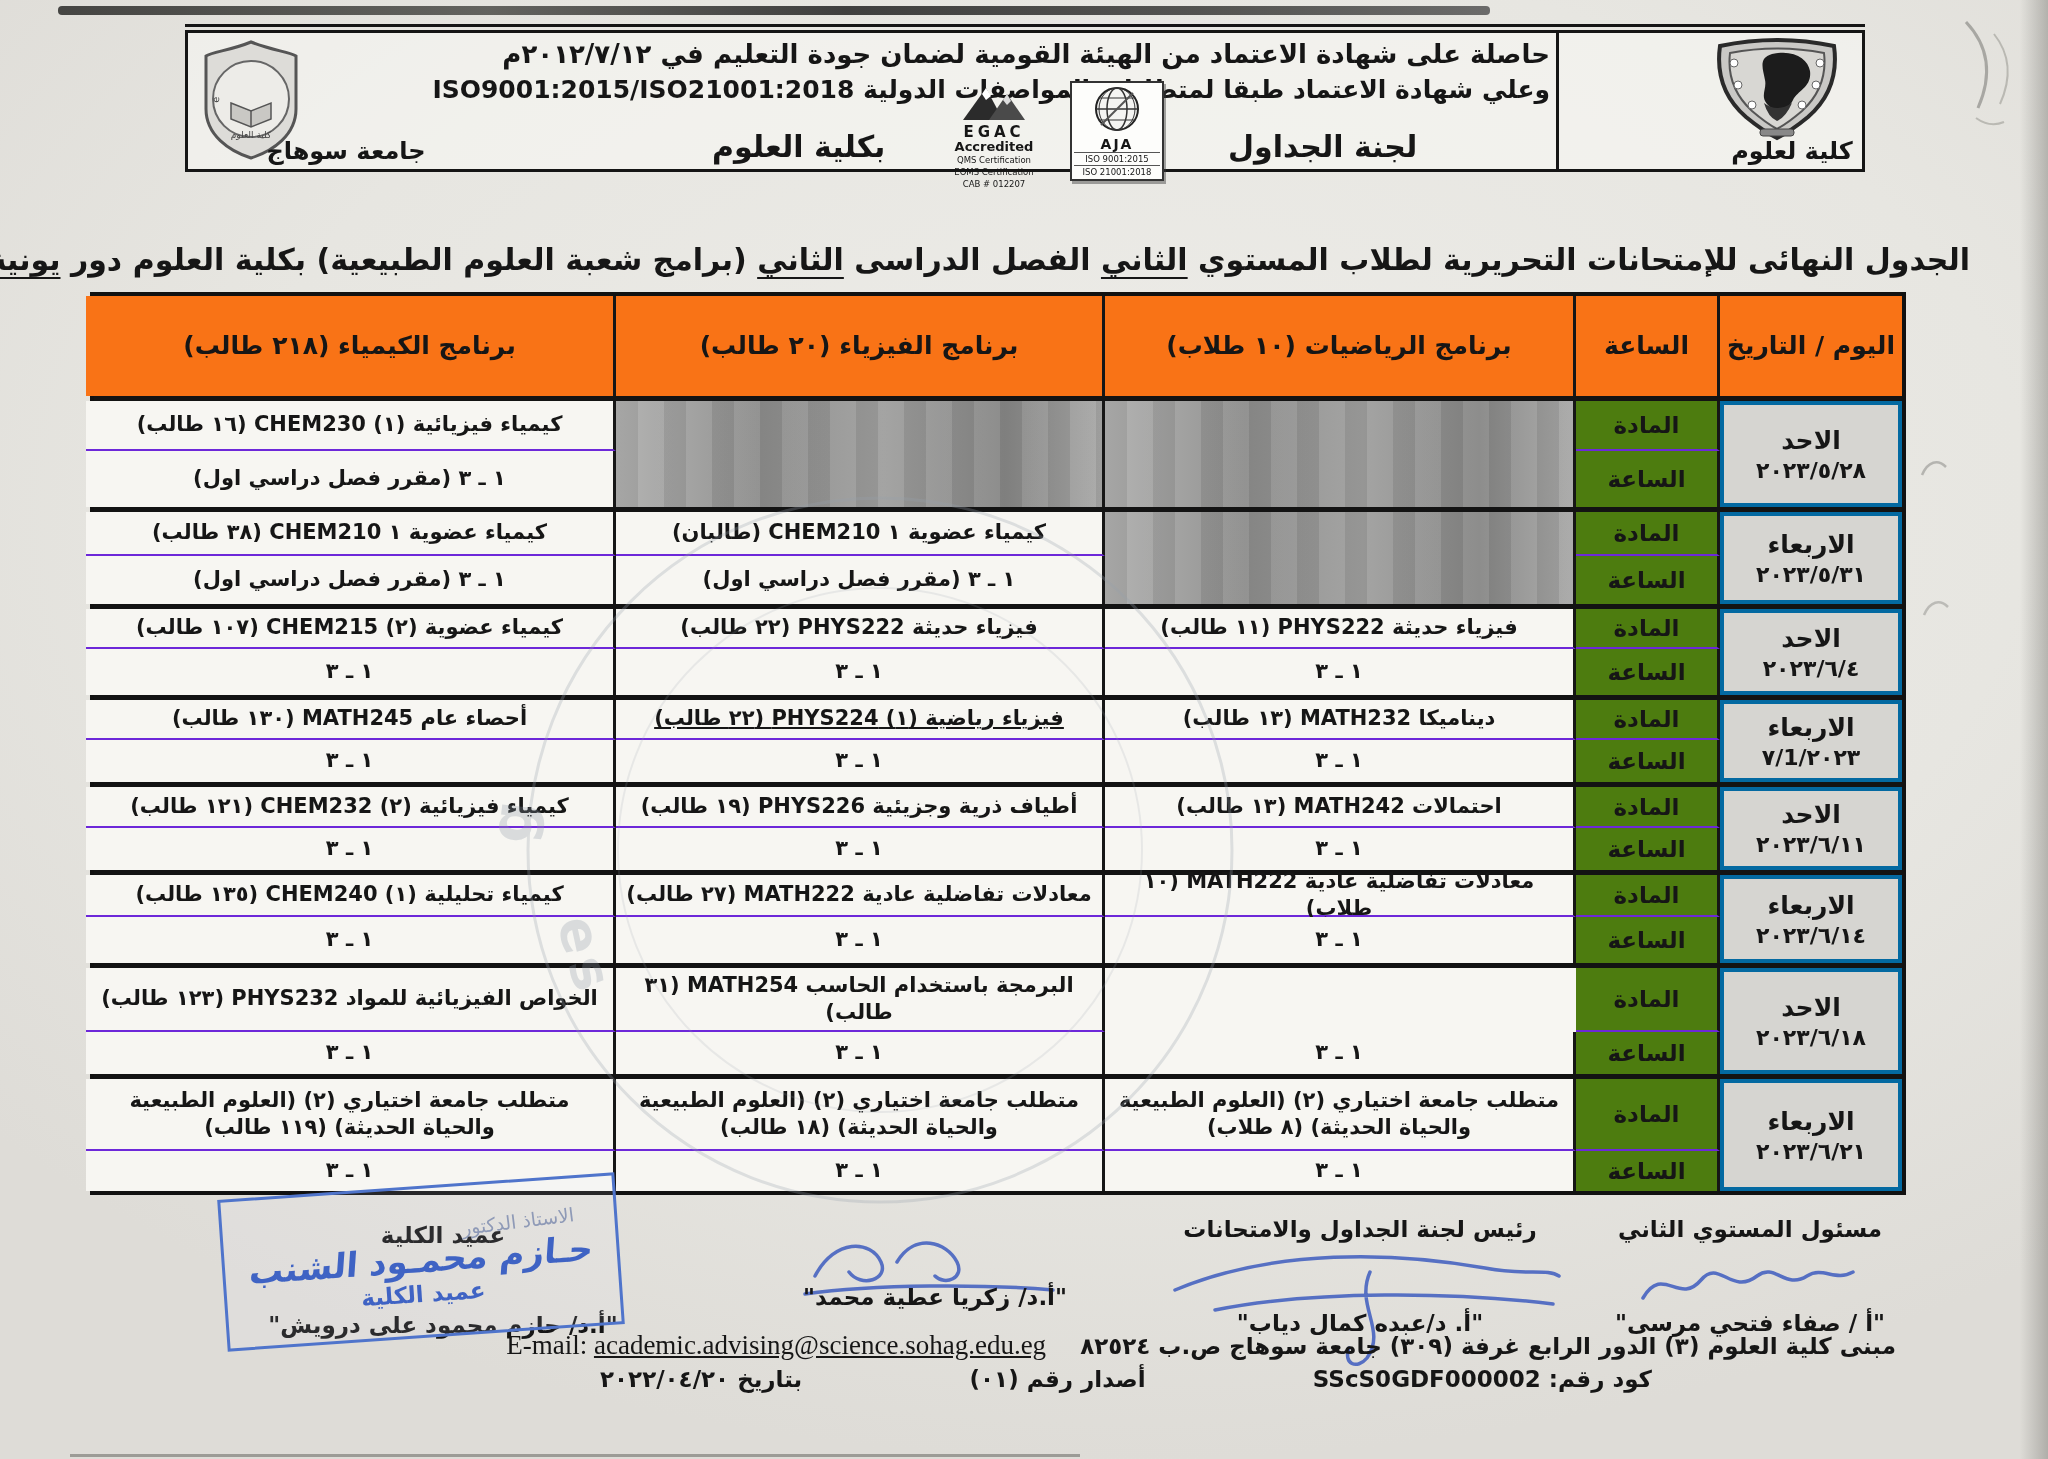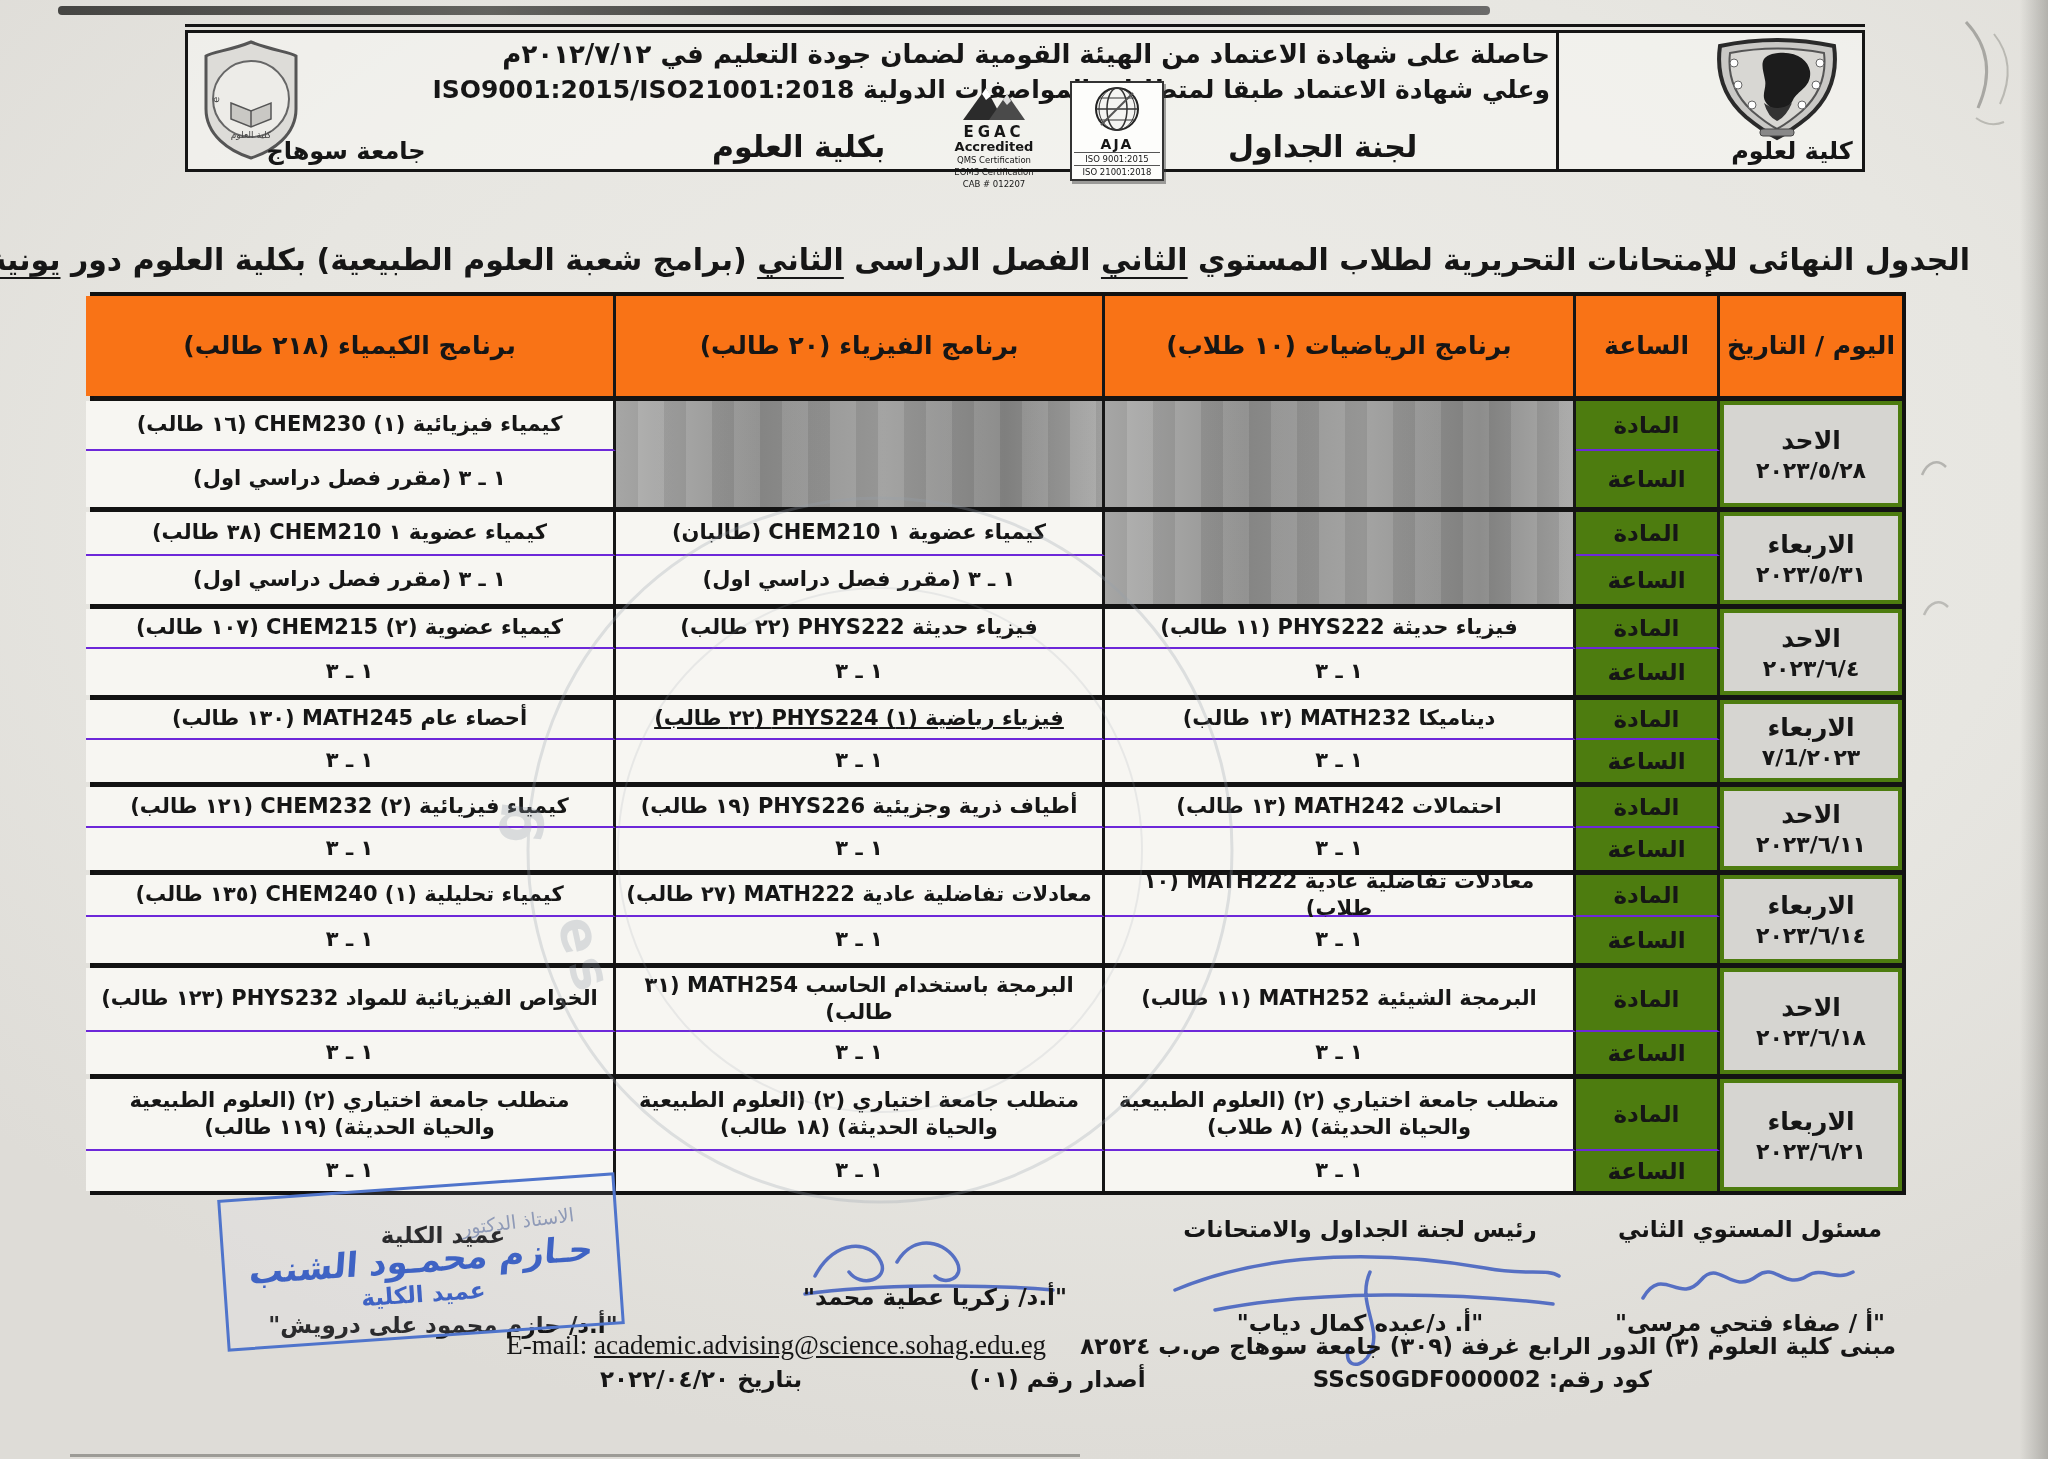--- a/index.html
+++ b/index.html
@@ -43,21 +43,21 @@
 
   
   #exam-table{position:absolute;left:90px;top:292px;width:1816px;border:4px solid #111;background:#f7f6f2}
   .thead{display:grid;height:100px}
   .hcell{display:flex;align-items:center;justify-content:center;background:#f97316;
     font-size:25px;font-weight:bold;line-height:1.2}
   .bR{border-right:3px solid #161616}
   .trow{display:grid;border-top:5px solid #131313}
   .cell{display:flex;align-items:center;justify-content:center;text-align:center;font-weight:bold;background:#f7f6f2}
   .subdiv{border-bottom:2px solid #6d28d9}
-  .datecell{background:#4d7c0f;padding:4px}
+  .datecell{background:#0369a1;padding:4px}
   .datecell .inner{background:#d6d5d1;width:100%;height:100%;display:flex;flex-direction:column;
     align-items:center;justify-content:center;gap:3px}
   .dday{font-size:25px;font-weight:bold}
   .ddate{font-size:22px;font-weight:bold}
   .lab{font-size:23px;background:#4d7c0f}
   .prog{font-size:21px;line-height:1.3;padding:2px 10px}
   .shade{background:
     repeating-linear-gradient(90deg, rgba(0,0,0,.06) 0 22px, rgba(255,255,255,.05) 22px 48px),
     linear-gradient(90deg,#b0b0af,#8d8d8c 30%,#9f9f9e 55%,#878786 80%,#a8a8a7)}
 
@@ -272,21 +272,20 @@
       </div>
       <div class="trow" style="grid-template-columns: 182px 144px 471px 489px 530px; grid-template-rows: 64px 42px;">
         <div class="cell datecell" style="grid-area: 1 / 1 / 3;">
           <div class="inner">
             <div class="dday">الاحد</div>
             <div class="ddate">٢٠٢٣/٦/١٨</div>
           </div>
         </div>
         <div class="cell lab bR subdiv" style="grid-area: 1 / 2;">المادة</div>
         <div class="cell lab bR" style="grid-area: 2 / 2;">الساعة</div>
-        <div class="cell prog bR subdiv" style="grid-area: 1 / 3;">البرمجة الشيئية MATH252 (١١ طالب)</div>
         <div class="cell prog bR" style="grid-area: 2 / 3;">١ ـ ٣</div>
         <div class="cell prog bR subdiv" style="grid-area: 1 / 4;">البرمجة باستخدام الحاسب MATH254 (٣١ طالب)</div>
         <div class="cell prog bR" style="grid-area: 2 / 4;">١ ـ ٣</div>
         <div class="cell prog bR subdiv" style="grid-area: 1 / 5;">الخواص الفيزيائية للمواد PHYS232 (١٢٣ طالب)</div>
         <div class="cell prog bR" style="grid-area: 2 / 5;">١ ـ ٣</div>
       </div>
       <div class="trow" style="grid-template-columns: 182px 144px 471px 489px 530px; grid-template-rows: 72px 40px;">
         <div class="cell datecell" style="grid-area: 1 / 1 / 3;">
           <div class="inner">
             <div class="dday">الاربعاء</div>

